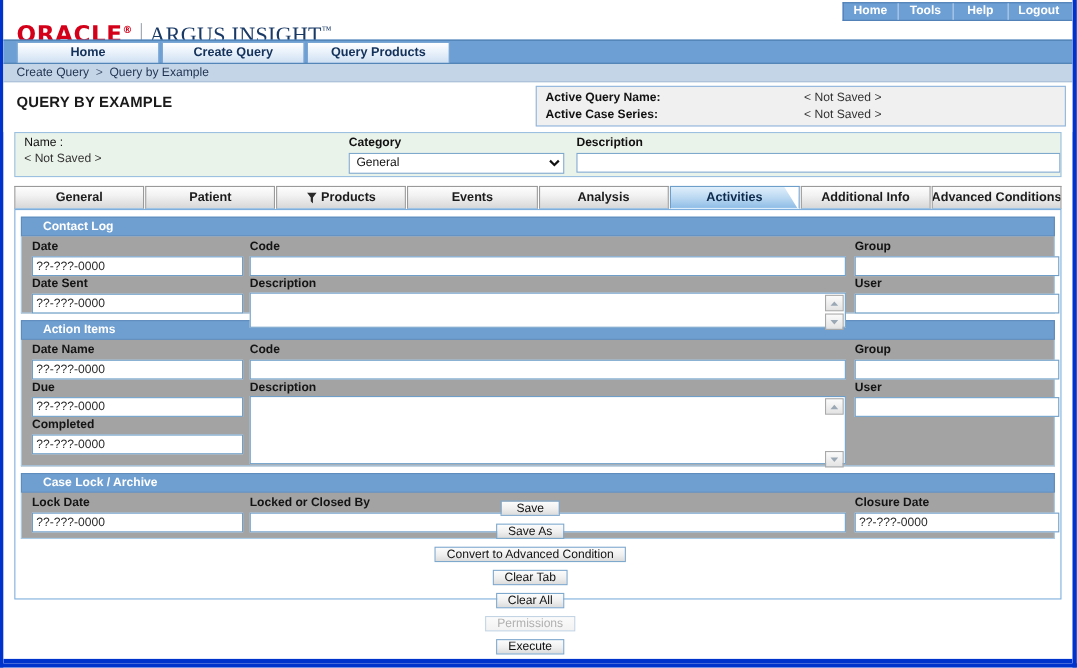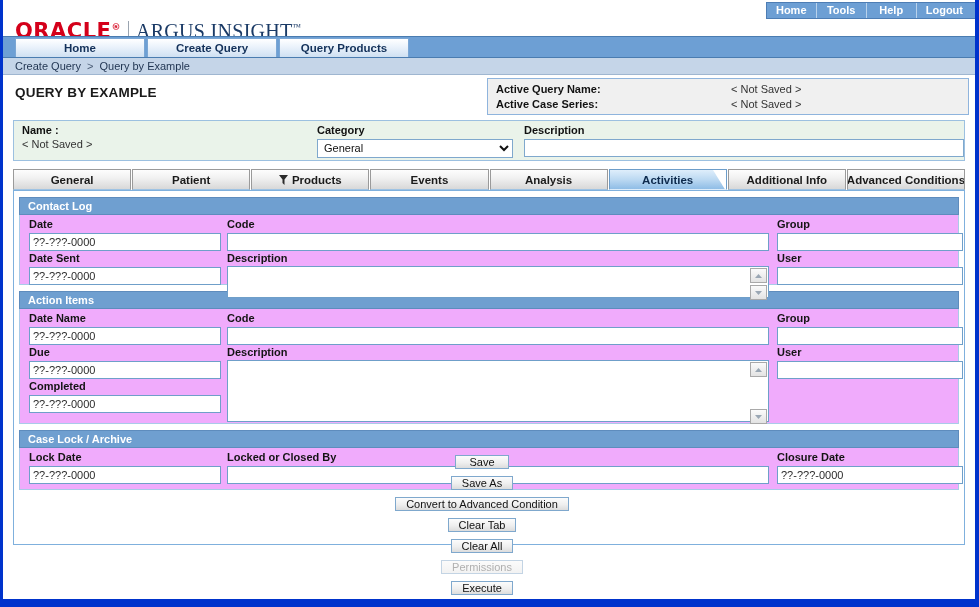--- a/index.html
+++ b/index.html
@@ -146,21 +146,21 @@
 
   
   .namebar {
     position: relative;
     margin: 0 10px;
     height: 41px;
     background: #eaf3ea;
     border: 1px solid #9cc0e0;
   }
   .nb-name { position: absolute; left: 8px; top: 3px; }
-  .nb-lab { font-size: 11px; font-weight: bold; color: #111; display:block; }
+  .nb-lab { font-size: 11px; font-weight: normal; color: #111; display:block; }
   .nb-val { font-size: 11px; color: #333; display:block; margin-top:2px;}
   .nb-cat { position: absolute; left: 303px; top: 3px; width: 196px; }
   .nb-desc { position: absolute; left: 510px; top: 3px; width: 440px; }
   .nb-lab2 { font-size: 11px; font-weight: bold; color:#111; display:block; margin-bottom:2px;}
 
   select.ctl, input.ctl {
     width: 100%;
     height: 18px;
     font-family: "Liberation Sans", sans-serif;
     font-size: 11px;
@@ -219,30 +219,30 @@
     padding: 6px 5px 0 5px;
     overflow: hidden;
   }
 
   .section { margin-bottom: 6px; }
   .sec-head {
     height: 18px;
     background: #6f9fd0;
     border: 1px solid #5e8cbd;
     display: flex; align-items: center;
-    padding-left: 8px;
+    padding-left: 19px;
     font-size: 11px; font-weight: bold;
     color: #ffffff;
     text-align: center;
   }
   .sec-body {
     position: relative;
     border: 1px solid #a9cbe8;
     border-top: 0;
-    background: #f0abfc;
+    background: #a3a3a3;
     padding: 4px 0 6px 0;
   }
 
   
   .fld { position: absolute; }
   .fld > label {
     display: block;
     font-size: 11px; font-weight: bold;
     color: #141414;
     margin-bottom: 2px;

